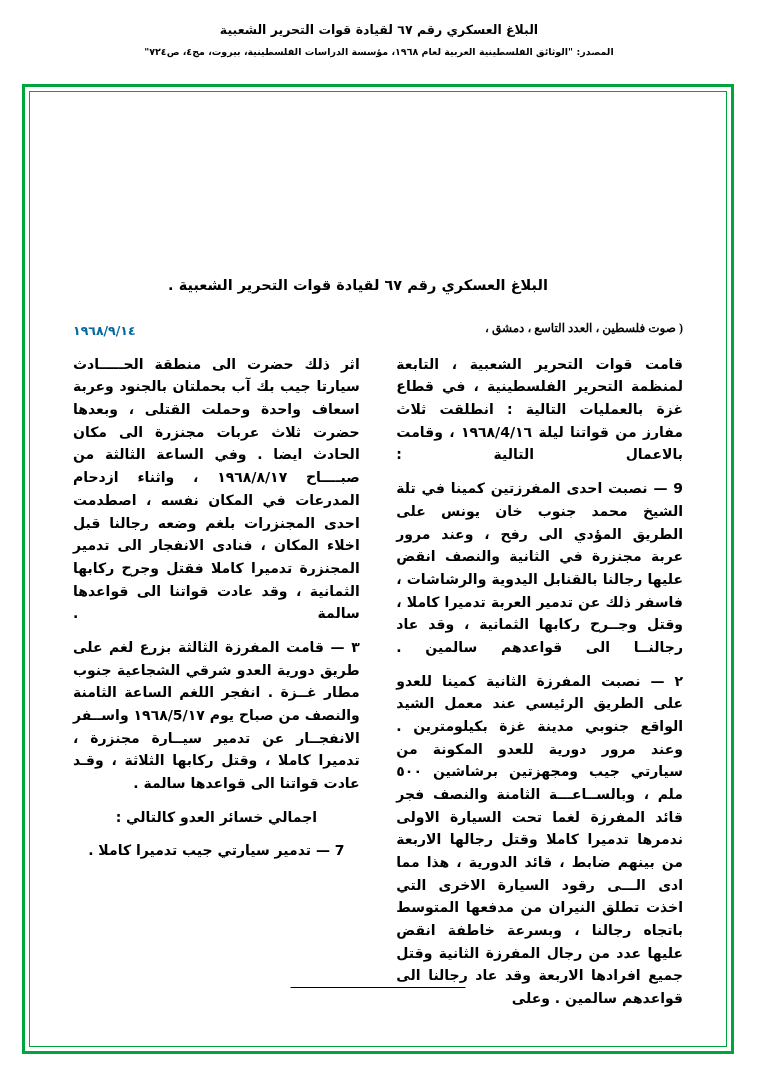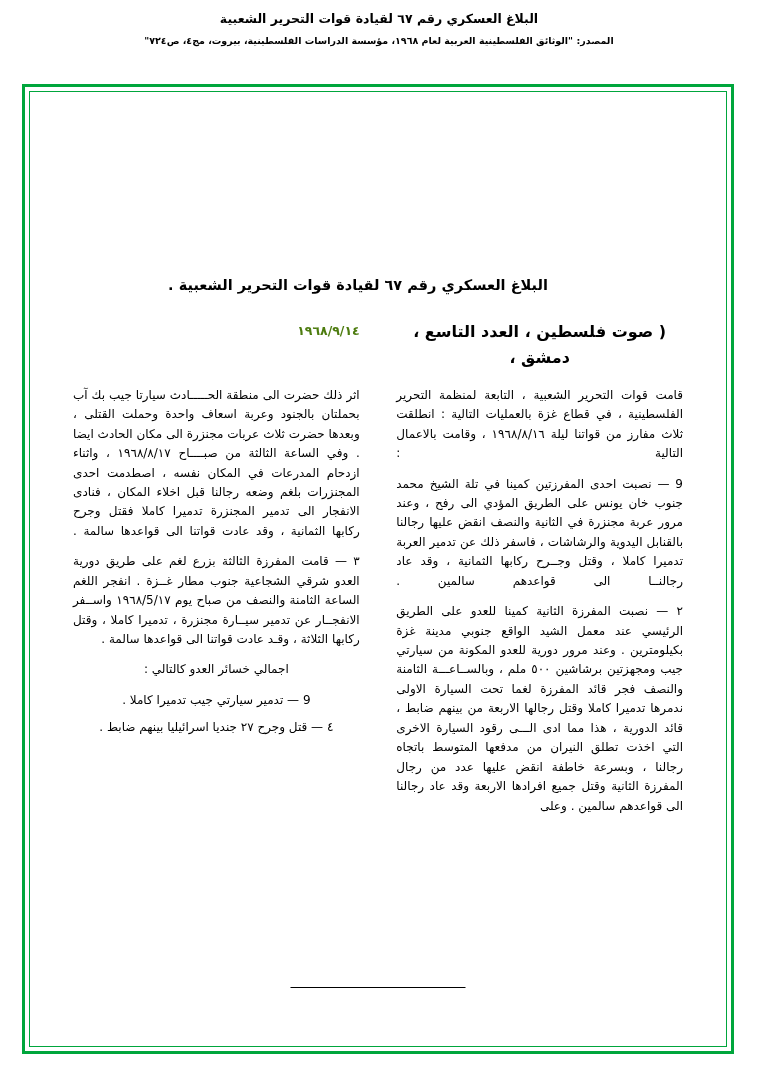--- a/index.html
+++ b/index.html
@@ -12,21 +12,21 @@
     height: 1078px;
     font-family: "DejaVu Sans", sans-serif;
     color: #111111;
     position: relative;
     overflow: hidden;
   }
 
   
   .doc-header {
     text-align: center;
-    padding-top: 10px;
+    padding-top: 21px;
   }
   .doc-header .main-title {
     font-size: 12.5px;
     font-weight: bold;
     letter-spacing: 0;
     line-height: 1.5;
     color: #000;
   }
   .doc-header .source-line {
     font-size: 9.5px;
@@ -75,52 +75,54 @@
   .meta-row {
     display: flex;
     flex-direction: row;
     justify-content: space-between;
     align-items: flex-start;
     margin-bottom: 14px;
   }
   .meta-date {
     font-size: 12.5px;
     font-weight: bold;
-    color: #4d7c0f;
+    color: #0369a1;
     width: 47%;
-    text-align: right;
+    text-align: left;
     direction: ltr;
     unicode-bidi: embed;
     padding-top: 4px;
   }
   .meta-source {
     width: 47%;
-    font-size: 16px;
+    font-size: 12px;
     font-weight: bold;
     line-height: 1.65;
-    text-align: center;
+    text-align: right;
     color: #000;
+    font-family: Liberation Serif, serif;
   }
 
   .columns {
     display: flex;
     flex-direction: row;
     justify-content: space-between;
     align-items: flex-start;
   }
   .col {
     width: 47%;
   }
   .col p {
     margin: 0 0 11px 0;
-    font-size: 12px;
+    font-size: 14px;
     line-height: 1.62;
     text-align: justify;
     text-align-last: justify;
     color: #000;
+    font-weight: bold;
   }
   .col p.tight {
     text-align-last: right;
   }
   .col p.item {
     text-align-last: right;
     margin-bottom: 8px;
   }
   .col p.center-last {
     text-align-last: center;
@@ -161,30 +163,29 @@
     <div class="meta-row">
       <div class="meta-source">
         <div>( صوت فلسطين ، العدد التاسع ، دمشق ،</div>
       </div>
       <div class="meta-date">١٩٦٨/٩/١٤</div>
     </div>
 
     <div class="columns">
 
       <div class="col">
-        <p>قامت قوات التحرير الشعبية ، التابعة لمنظمة التحرير الفلسطينية ، في قطاع غزة بالعمليات التالية : انطلقت ثلاث مفارز من قواتنا ليلة ١٩٦٨/٨/١٦ ، وقامت بالاعمال التالية :</p>
+        <p>قامت قوات التحرير الشعبية ، التابعة لمنظمة التحرير الفلسطينية ، في قطاع غزة بالعمليات التالية : انطلقت ثلاث مفارز من قواتنا ليلة ١٩٦٨/4/١٦ ، وقامت بالاعمال التالية :</p>
         <p>9 — نصبت احدى المفرزتين كمينا في تلة الشيخ محمد جنوب خان يونس على الطريق المؤدي الى رفح ، وعند مرور عربة مجنزرة في الثانية والنصف انقض عليها رجالنا بالقنابل اليدوية والرشاشات ، فاسفر ذلك عن تدمير العربة تدميرا كاملا ، وقتل وجــرح ركابها الثمانية ، وقد عاد رجالنــا الى قواعدهم سالمين .</p>
         <p class="tight">٢ — نصبت المفرزة الثانية كمينا للعدو على الطريق الرئيسي عند معمل الشيد الواقع جنوبي مدينة غزة بكيلومترين . وعند مرور دورية للعدو المكونة من سيارتي جيب ومجهزتين برشاشين ٥٠٠ ملم ، وبالســاعـــة الثامنة والنصف فجر قائد المفرزة لغما تحت السيارة الاولى ندمرها تدميرا كاملا وقتل رجالها الاربعة من بينهم ضابط ، قائد الدورية ، هذا مما ادى الـــى رقود السيارة الاخرى التي اخذت تطلق النيران من مدفعها المتوسط باتجاه رجالنا ، وبسرعة خاطفة انقض عليها عدد من رجال المفرزة الثانية وقتل جميع افرادها الاربعة وقد عاد رجالنا الى قواعدهم سالمين . وعلى</p>
       </div>
 
       <div class="col">
         <p>اثر ذلك حضرت الى منطقة الحـــــادث سيارتا جيب بك آب بحملتان بالجنود وعربة اسعاف واحدة وحملت القتلى ، وبعدها حضرت ثلاث عربات مجنزرة الى مكان الحادث ايضا . وفي الساعة الثالثة من صبــــاح ١٩٦٨/٨/١٧ ، واثناء ازدحام المدرعات في المكان نفسه ، اصطدمت احدى المجنزرات بلغم وضعه رجالنا قبل اخلاء المكان ، فنادى الانفجار الى تدمير المجنزرة تدميرا كاملا فقتل وجرح ركابها الثمانية ، وقد عادت قواتنا الى قواعدها سالمة .</p>
         <p class="tight">٣ — قامت المفرزة الثالثة بزرع لغم على طريق دورية العدو شرقي الشجاعية جنوب مطار غــزة . انفجر اللغم الساعة الثامنة والنصف من صباح يوم ١٩٦٨/5/١٧ واســفر الانفجــار عن تدمير سيــارة مجنزرة ، تدميرا كاملا ، وقتل ركابها الثلاثة ، وقـد عادت قواتنا الى قواعدها سالمة .</p>
         <p class="list-head">اجمالي خسائر العدو كالتالي :</p>
-        <p class="item center-last">9 — تدمير سيارتي جيب تدميرا كاملا .</p>
-        <p class="item center-last">٤ — قتل وجرح ٢٧ جنديا اسرائيليا بينهم ضابط .</p>
+        <p class="item center-last">7 — تدمير سيارتي جيب تدميرا كاملا .</p>
       </div>
 
     </div>
   </div>
 
   <div class="bottom-rule"></div>
 </div>
 
 </body></html>

